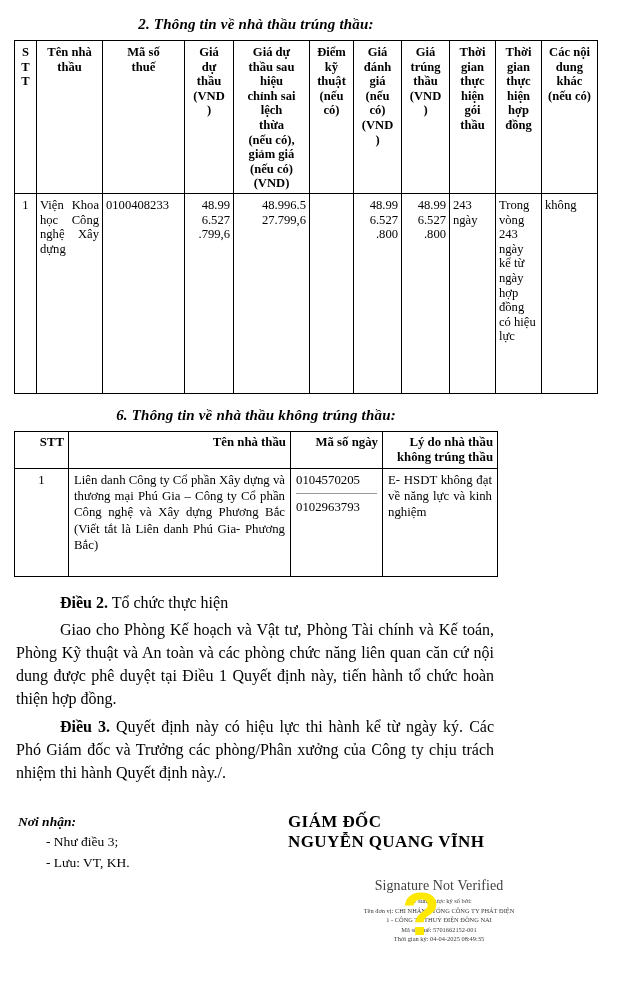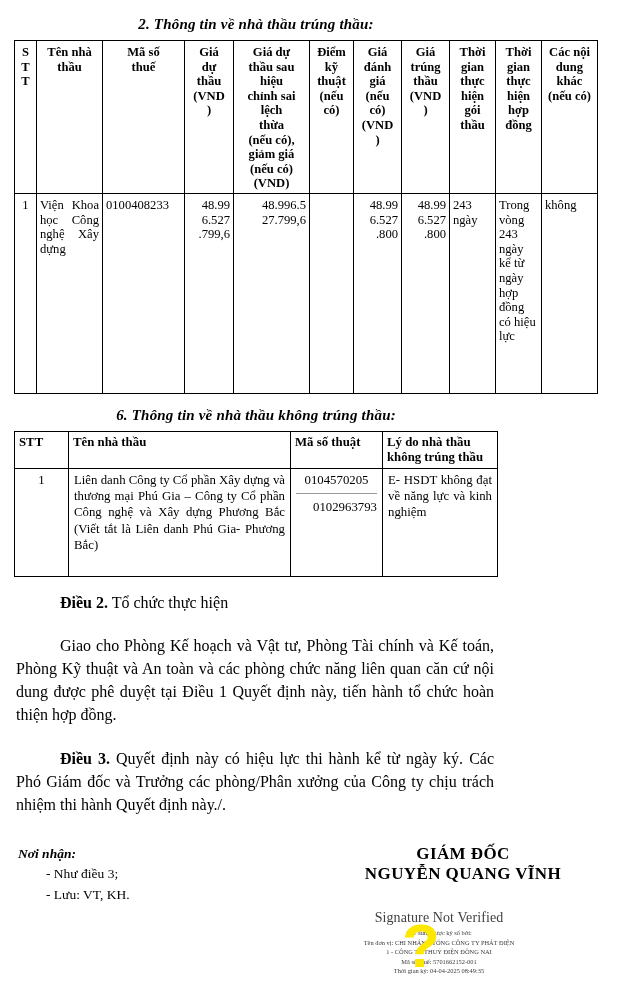--- a/index.html
+++ b/index.html
@@ -75,68 +75,68 @@
   .r-cell { text-align: right; }
   .l-cell { text-align: left; }
   .c-cell { text-align: center; }
   .j-cell { text-align: justify; }
 
   .stack-line { display: block; }
 
   
   #table-losing { margin-top: 0; }
   #table-losing th {
-    text-align: left;
+    text-align: right;
     font-weight: bold;
     font-size: 12.8px;
     padding: 3px 4px;
   }
   #table-losing td {
     font-size: 12.8px;
     padding: 3px 5px;
     line-height: 1.28;
   }
   #table-losing .lc-stt    { width: 54px; }
   #table-losing .lc-name   { width: 222px; }
   #table-losing .lc-tax    { width: 92px; }
   #table-losing .lc-reason { width: auto; }
   #table-losing .tax-stack {
     display: block;
   }
   #table-losing .tax-stack .tax-1 {
     display: block;
     padding-bottom: 5px;
     border-bottom: 1px solid #9a9a9a;
-    text-align: center;
+    text-align: left;
   }
   #table-losing .tax-stack .tax-2 {
     display: block;
     padding-top: 5px;
-    text-align: right;
+    text-align: left;
   }
   .name-cell-just {
     text-align: justify;
     text-align-last: left;
   }
   .reason-cell {
     text-align: justify;
     text-align-last: left;
   }
 
   
   .body-block { padding-top: 14px; }
   p.para {
     margin: 0 0 0 0;
     font-size: 16px;
     line-height: 1.45;
     text-align: justify;
     text-indent: 44px;
     padding: 0 4px 0 2px;
   }
-  p.para + p.para { margin-top: 20px; }
+  p.para + p.para { margin-top: 4px; }
   .dieu { font-weight: bold; }
 
   
   .footer {
     position: relative;
     margin-top: 28px;
     height: 210px;
   }
   .recipients {
     position: absolute;
@@ -147,24 +147,23 @@
   }
   .recipients .title {
     font-weight: bold;
     font-style: italic;
     display: block;
   }
   .recipients .rline { display: block; margin-left: 28px; }
 
   .signature-col {
     position: absolute;
-    left: 284px;
+    left: 274px;
     top: 0;
     width: 330px;
-    text-align: center;
   }
   .sig-role {
     font-weight: bold;
     font-size: 17px;
     letter-spacing: 0.4px;
   }
   .sig-name {
     font-weight: bold;
     font-size: 17px;
     letter-spacing: 0.4px;
@@ -346,21 +345,21 @@
     <colgroup>
       <col class="lc-stt">
         <col class="lc-name">
         <col class="lc-tax">
         <col class="lc-reason">
     </colgroup>
     <thead>
       <tr>
         <th>STT</th>
         <th>Tên nhà thầu</th>
-        <th>Mã số thuật</th>
+        <th>Mã số ngày</th>
         <th>Lý do nhà thầu không trúng thầu</th>
       </tr>
     </thead>
     <tbody>
       <tr style="height:108px;">
         <td class="c-cell">1</td>
         <td class="name-cell-just">Liên danh Công ty Cổ phần Xây dựng và thương mại Phú Gia – Công ty Cổ phần Công nghệ và Xây dựng Phương Bắc (Viết tắt là Liên danh Phú Gia- Phương Bắc)</td>
         <td>
           <span class="tax-stack">
             <span class="tax-1">0104570205</span>

